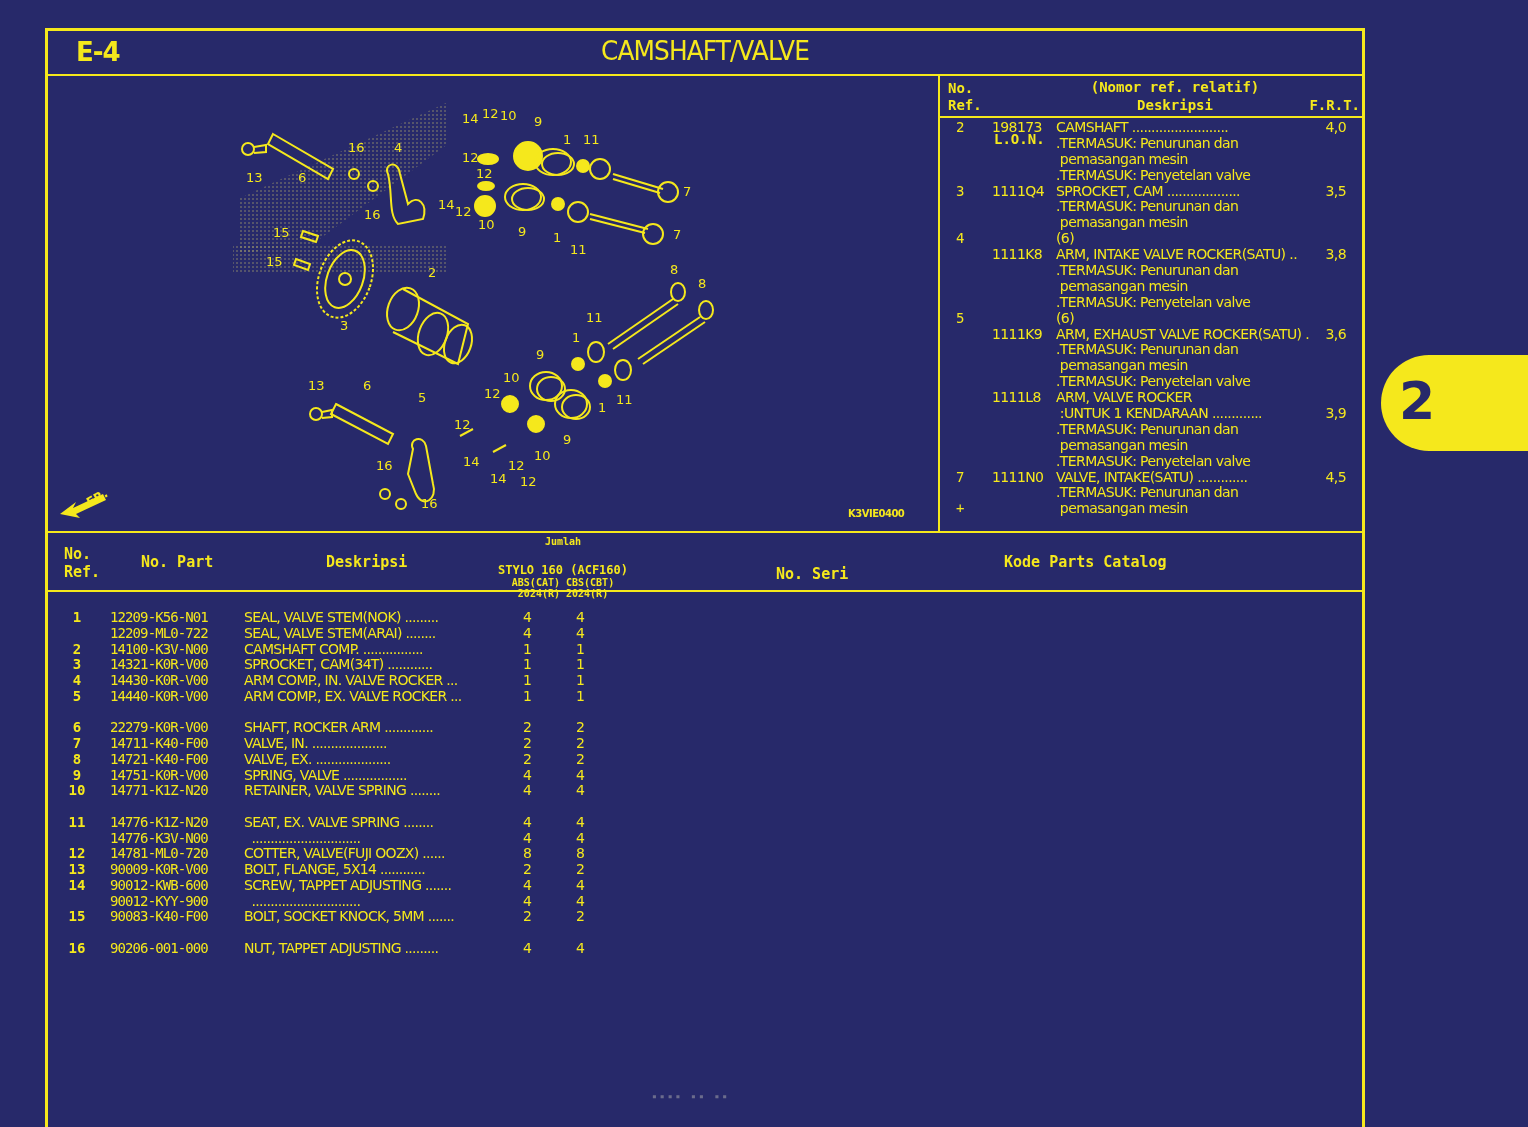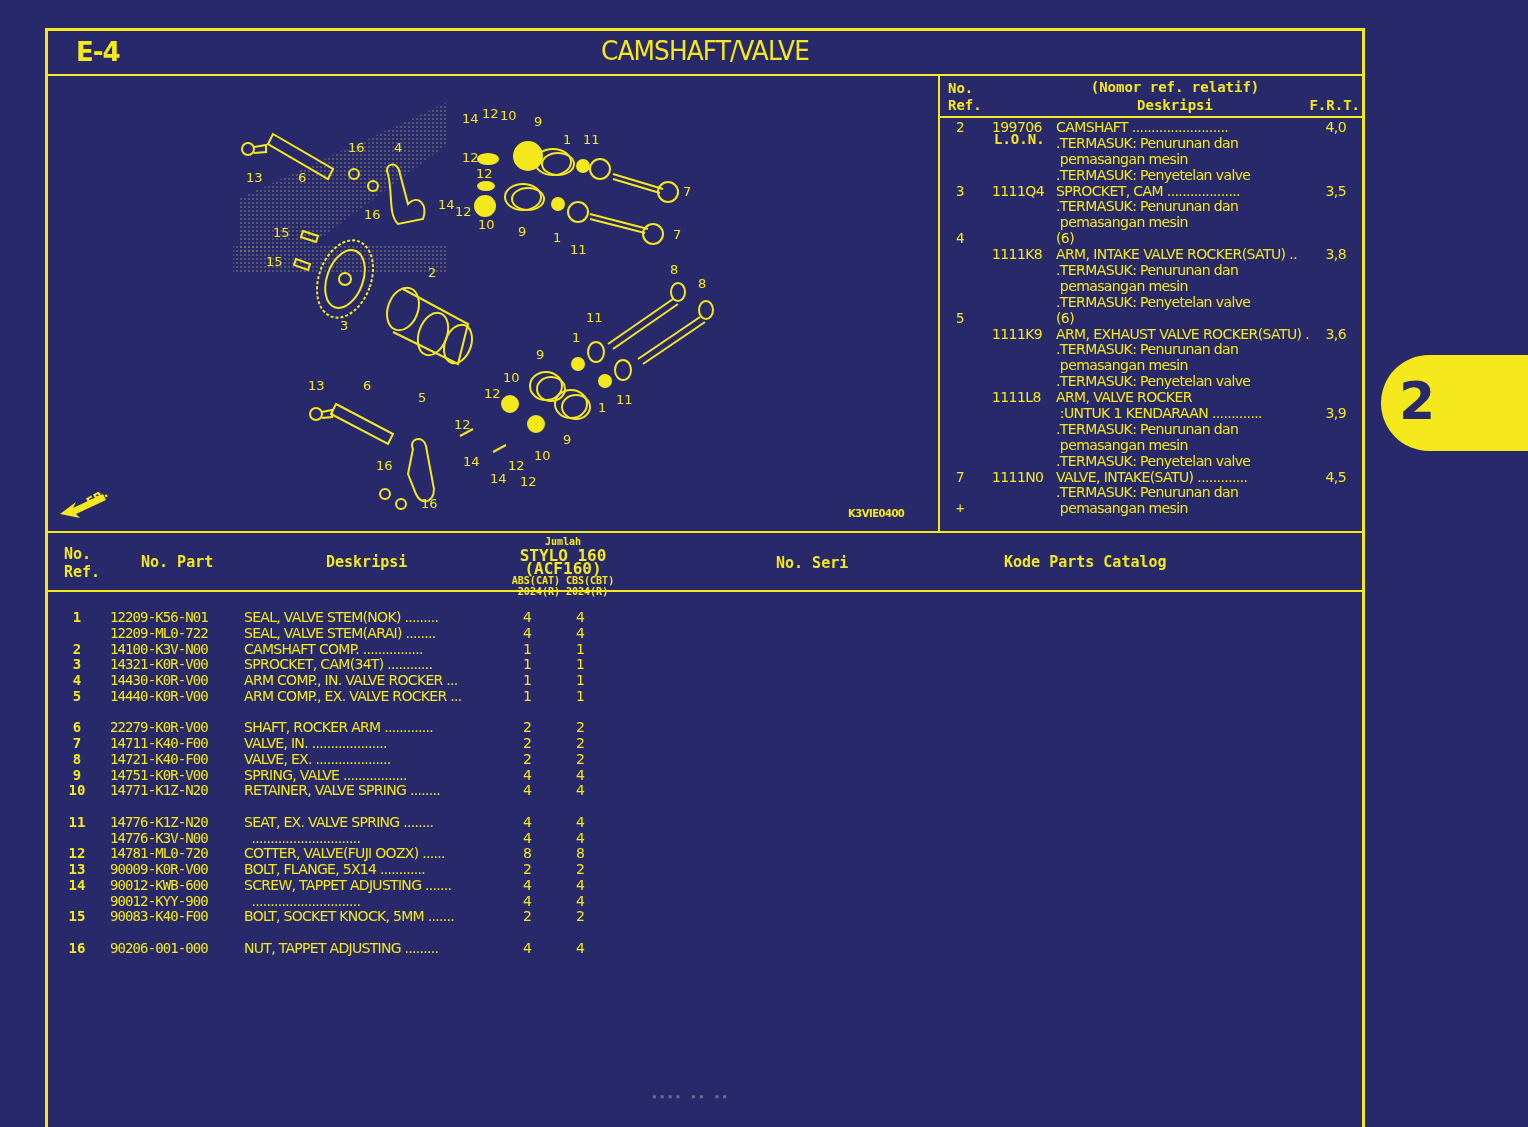--- a/index.html
+++ b/index.html
@@ -51,23 +51,23 @@
   .parts-head {
     position:absolute; left:0; right:0; top:500px; height:57px;
     border-top:2px solid #f5e81c; border-bottom:2px solid #f5e81c; font-weight:bold; font-size:15px;
   }
   .ph { position:absolute; }
   .ph-no { left:16px; top:12px; line-height:18px; }
   .ph-part { left:93px; top:20px;text-align:center; }
   .ph-desc { left:278px; top:20px; }
   .ph-jumlah { left:445px; top:2px; width:140px; text-align:center; }
   .ph-jumlah .j1 { font-size:10px; line-height:14px; }
-  .ph-jumlah .j2 { font-size:16px; line-height:13px; }
+  .ph-jumlah .j2 { font-size:12px; line-height:13px;margin-top:15px; }
   .ph-jumlah .j3 { font-size:10px; line-height:11px; }
-  .ph-seri { left:728px; top:21px; }
+  .ph-seri { left:728px; top:32px; }
   .ph-kode { left:956px; top:20px; }
   .parts-body { position:absolute; left:0; right:0; top:578px; }
   .prow { position:relative; height:15.75px; font-family:"DejaVu Sans", sans-serif; font-size:14px; letter-spacing:-0.7px; white-space:pre; }
   .prow.gap { height:15.75px; }
   .prow .p-ref { position:absolute; left:18px; width:22px; text-align:center; font-family:"DejaVu Sans Mono", monospace; font-weight:bold; font-size:14px; letter-spacing:0; }
   .prow .p-no { position:absolute; left:62px; font-family:"DejaVu Sans Mono", monospace; font-size:14px; letter-spacing:-0.9px; }
   .prow .p-desc { position:absolute; left:196px; width:244px; overflow:hidden; }
   .prow .p-q1 { position:absolute; left:475px; }
   .prow .p-q2 { position:absolute; left:528px; }
   .side-tab {
@@ -236,21 +236,21 @@
         <div>Ref.</div>
       </div>
       <div class="h-lon">L.O.N.</div>
       <div class="h-desc">
         <div>(Nomor ref. relatif)</div>
         <div>Deskripsi</div>
       </div>
       <div class="h-frt">F.R.T.</div>
     </div>
     <div class="frt-rows" id="frt-rows">
-        <div class="frt-line"><span class="c-ref">2</span><span class="c-lon">199706</span><span class="c-desc">CAMSHAFT .........................</span><span class="c-val">4,0</span></div>
+        <div class="frt-line"><span class="c-ref">2</span><span class="c-lon">198173</span><span class="c-desc">CAMSHAFT .........................</span><span class="c-val">4,0</span></div>
         <div class="frt-line"><span class="c-ref"></span><span class="c-lon"></span><span class="c-desc">.TERMASUK: Penurunan dan</span><span class="c-val"></span></div>
         <div class="frt-line"><span class="c-ref"></span><span class="c-lon"></span><span class="c-desc"> pemasangan mesin</span><span class="c-val"></span></div>
         <div class="frt-line"><span class="c-ref"></span><span class="c-lon"></span><span class="c-desc">.TERMASUK: Penyetelan valve</span><span class="c-val"></span></div>
         <div class="frt-line"><span class="c-ref">3</span><span class="c-lon">1111Q4</span><span class="c-desc">SPROCKET, CAM ...................</span><span class="c-val">3,5</span></div>
         <div class="frt-line"><span class="c-ref"></span><span class="c-lon"></span><span class="c-desc">.TERMASUK: Penurunan dan</span><span class="c-val"></span></div>
         <div class="frt-line"><span class="c-ref"></span><span class="c-lon"></span><span class="c-desc"> pemasangan mesin</span><span class="c-val"></span></div>
         <div class="frt-line"><span class="c-ref">4</span><span class="c-lon"></span><span class="c-desc">(6)</span><span class="c-val"></span></div>
         <div class="frt-line"><span class="c-ref"></span><span class="c-lon">1111K8</span><span class="c-desc">ARM, INTAKE VALVE ROCKER(SATU) ..</span><span class="c-val">3,8</span></div>
         <div class="frt-line"><span class="c-ref"></span><span class="c-lon"></span><span class="c-desc">.TERMASUK: Penurunan dan</span><span class="c-val"></span></div>
         <div class="frt-line"><span class="c-ref"></span><span class="c-lon"></span><span class="c-desc"> pemasangan mesin</span><span class="c-val"></span></div>

